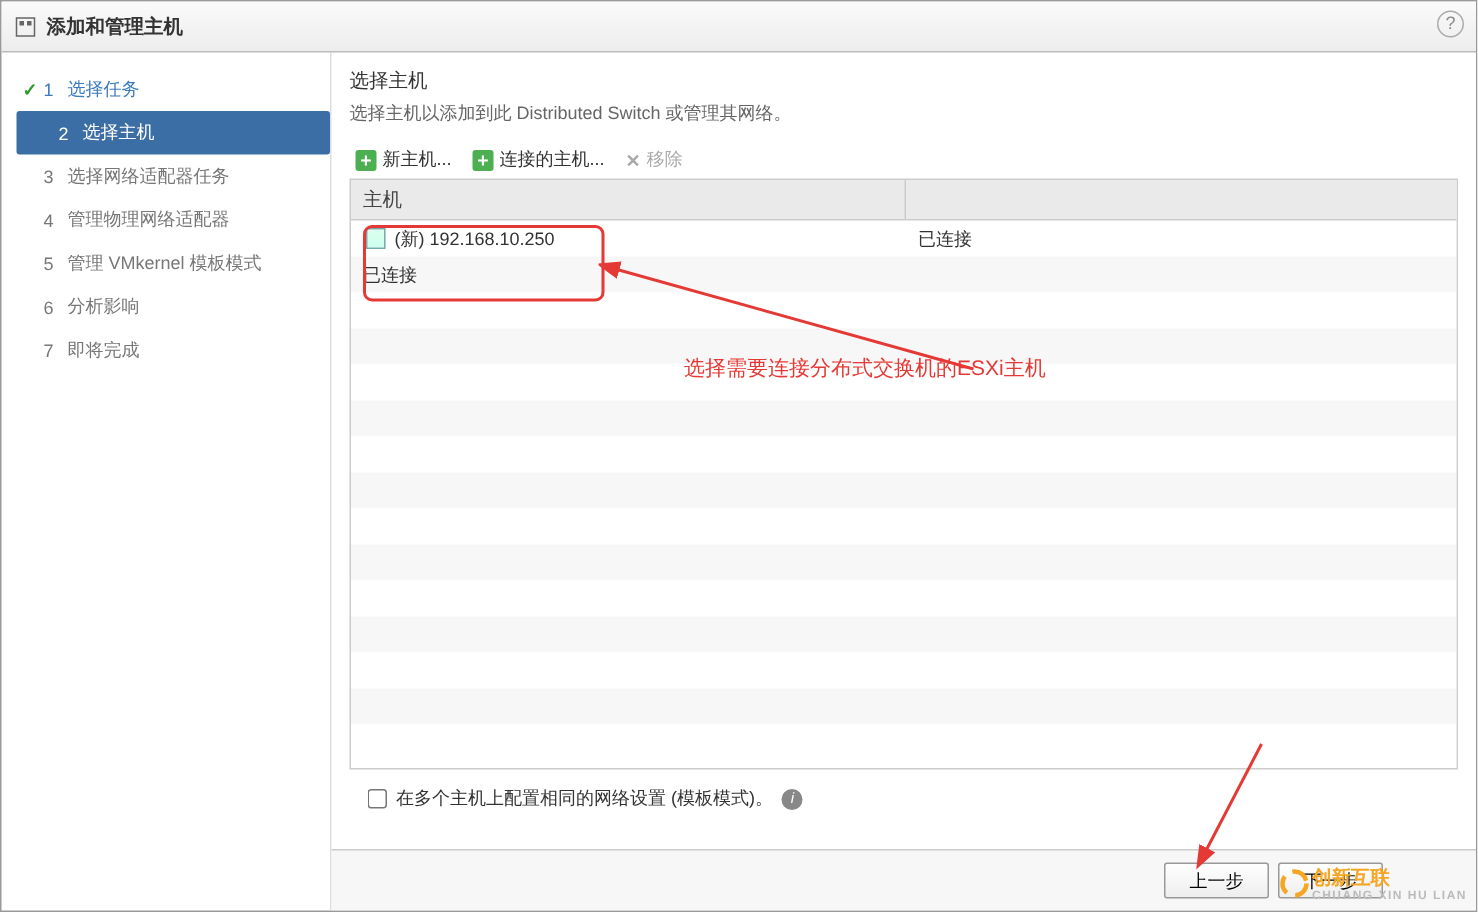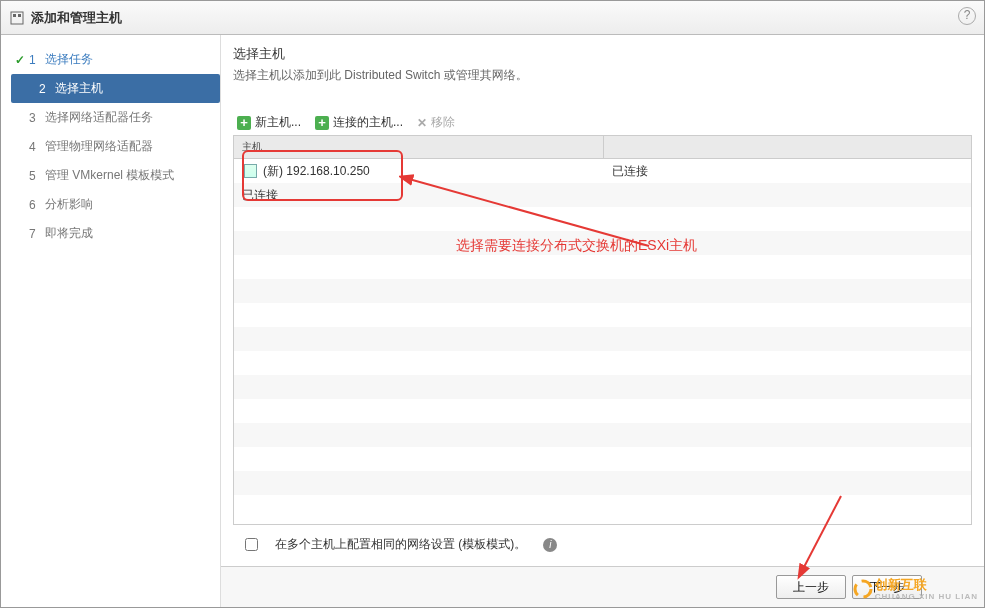--- a/index.html
+++ b/index.html
@@ -61,41 +61,41 @@
     border-radius: 2px;
   }
   .step.active .num { color: #fff; }
   .step .spacer { width: 14px; display: inline-block; }
   .main {
     flex: 1;
     padding: 10px 12px 0 12px;
     position: relative;
   }
   .page-title { font-size: 13px; color: #333; margin-bottom: 4px; }
-  .page-sub { font-size: 12px; color: #666; margin-bottom: 28px; }
+  .page-sub { font-size: 12px; color: #666; margin-bottom: 12px; }
   .toolbar {
     display: flex; align-items: center; gap: 14px;
     padding: 2px 0 4px 4px;
     font-size: 12px;
   }
   .tb-btn { display: inline-flex; align-items: center; gap: 4px; cursor: pointer; color: #333;}
   .plus {
     display:inline-block; width:14px; height:14px;
     background:#4caf50; color:#fff; text-align:center;
     line-height:13px; font-weight:bold; border-radius:2px; font-size:13px;
   }
   .tb-btn.disabled { color: #aaa; cursor: default;}
   .x-icon { color:#aaa; font-weight:bold; }
   .table {
     border: 1px solid #ccc;
   }
   .thead {
     display:flex; background: #eaeaea;
     border-bottom: 1px solid #ccc;
-    font-size: 10px; color: #444;
+    font-size: 13px; color: #444;
   }
   .thead .th { padding: 4px 8px; }
   .th-host { width: 370px; border-right:1px solid #ccc; }
   .th-state { flex:1; }
   .tbody { height: 365px; overflow:auto; position: relative;}
   .row { display:flex; height: 24px; align-items:center; font-size: 12px;}
   .row:nth-child(odd){ background:#fff; }
   .row:nth-child(even){ background:#f7f7f7; }
   .cell-host { width: 370px; padding-left: 10px; display:flex; align-items:center; gap:6px;}
   .cell-state { flex:1; padding-left: 8px; }
@@ -113,21 +113,20 @@
     pointer-events: none;
   }
   .arrow-svg { position:absolute; pointer-events:none; }
   .annotation {
     position:absolute; color:#e53935; font-size:14px;
     left: 455px; top: 236px;
   }
   .bottom-row {
     display:flex; align-items:center;
     padding: 10px 4px 8px 8px;
-    gap: 11px;
   }
   .chk { margin-right:6px; }
   .info-icon {
     display:inline-block; width:14px; height:14px;
     border-radius:50%; background:#888; color:#fff;
     text-align:center; line-height:13px; font-size:10px; font-style:italic;
     margin-left:6px;
   }
   .footer {
     position:absolute; bottom:0; left:0; right:0;

